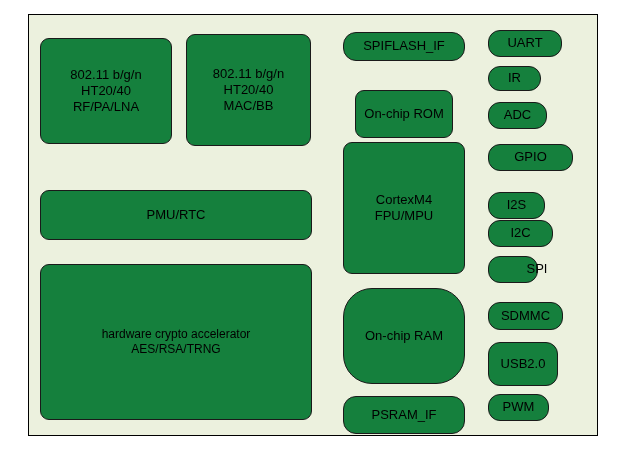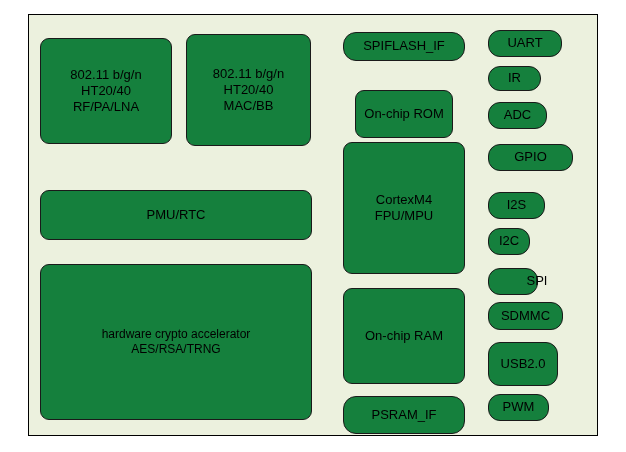--- a/index.html
+++ b/index.html
@@ -49,30 +49,30 @@
   }
   
   .b-rf     { left: 40px;  top: 38px;  width: 132px; height: 106px; }
   .b-mac    { left: 186px; top: 34px;  width: 125px; height: 112px; }
   .b-pmu    { left: 40px;  top: 190px; width: 272px; height: 50px;  }
   .b-crypto { left: 40px;  top: 264px; width: 272px; height: 156px; }
   
   .b-spiflash { left: 343px; top: 32px;  width: 122px; height: 29px;  border-radius: 13px; }
   .b-rom      { left: 343px; top: 90px;  width: 98px; height: 48px; margin-left: 12px;  }
   .b-cpu      { left: 343px; top: 142px; width: 122px; height: 132px; }
-  .b-ram      { left: 343px; top: 288px; width: 122px; height: 96px;  }
+  .b-ram      { left: 343px; top: 288px; width: 122px; height: 96px; border-radius: 29px;  }
   .b-psram    { left: 343px; top: 396px; width: 122px; height: 38px;  border-radius: 13px; }
   
   .p-uart   { left: 488px; top: 30px;  width: 74px; height: 27px; }
   .p-ir     { left: 488px; top: 66px;  width: 53px; height: 25px; }
   .p-adc    { left: 488px; top: 102px; width: 59px; height: 27px; }
   .p-gpio   { left: 488px; top: 144px; width: 85px; height: 27px; }
   .p-i2s    { left: 488px; top: 184px; width: 57px; height: 27px; margin-top: 8px; }
-  .p-i2c    { left: 488px; top: 228px; width: 42px; height: 27px; }
-  .p-spi    { left: 488px; top: 268px; width: 46px; height: 27px; padding-left: 48px; }
+  .p-i2c    { left: 488px; top: 220px; width: 65px; height: 27px; }
+  .p-spi    { left: 488px; top: 256px; width: 46px; height: 27px; padding-left: 48px; }
   .p-sdmmc  { left: 488px; top: 302px; width: 75px; height: 28px; }
   .p-usb    { left: 488px; top: 342px; width: 70px; height: 44px; }
   .p-pwm    { left: 488px; top: 394px; width: 61px; height: 27px; }
 </style>
 </head>
 <body>
 
 <div class="canvas">
 
   <div class="outer-frame"></div>

